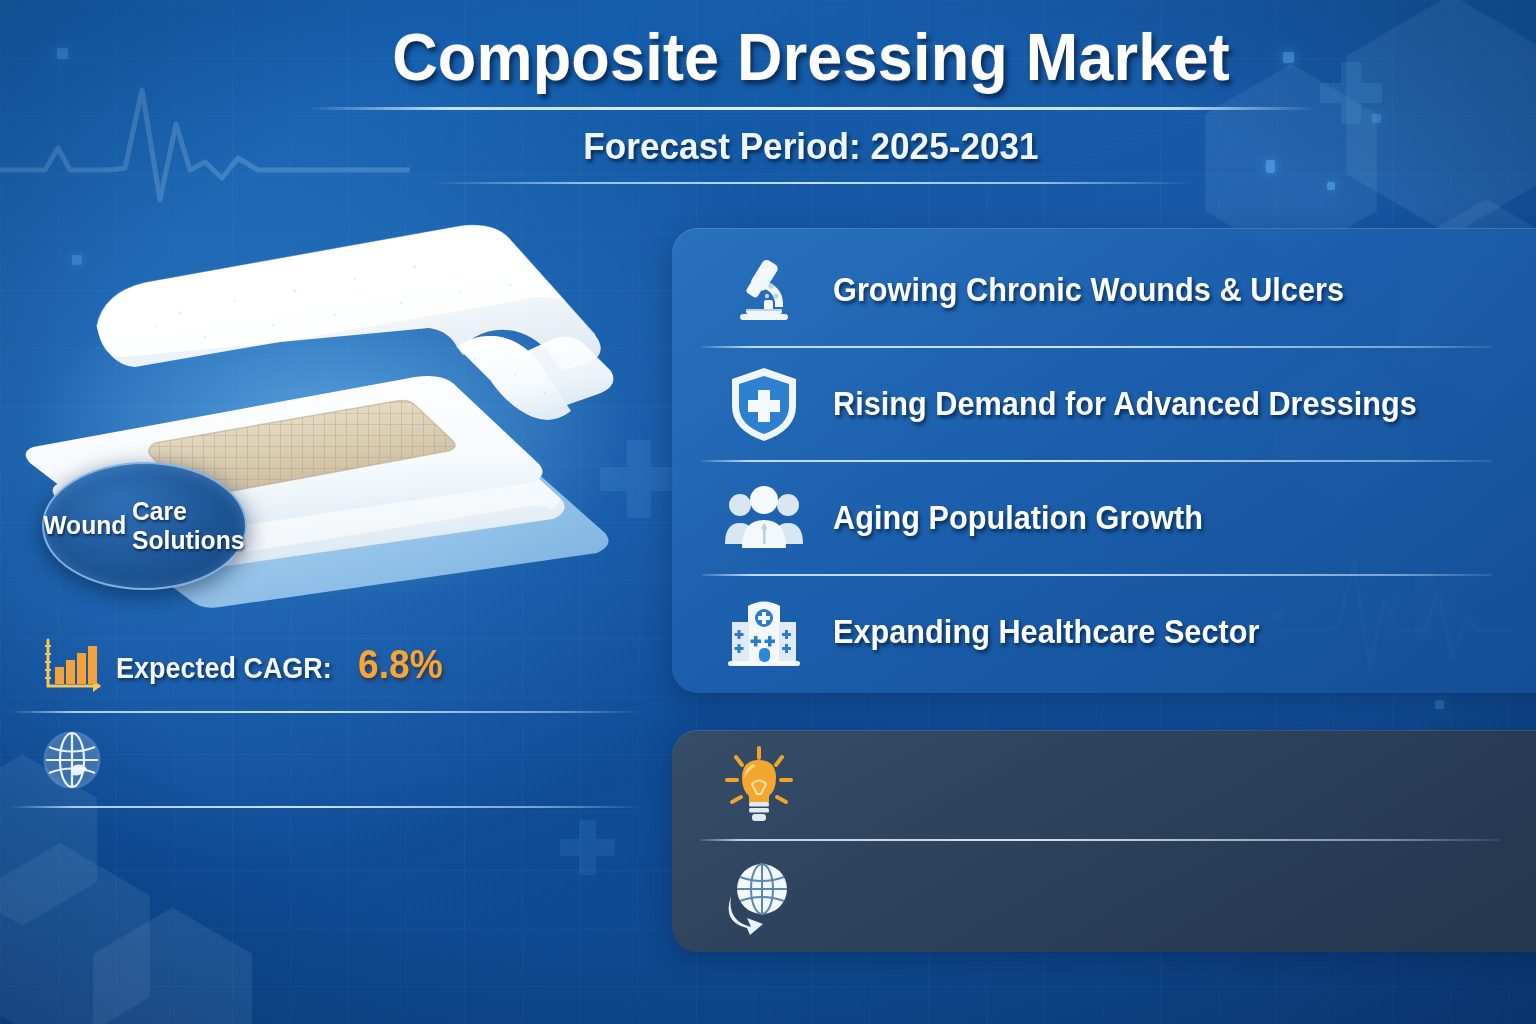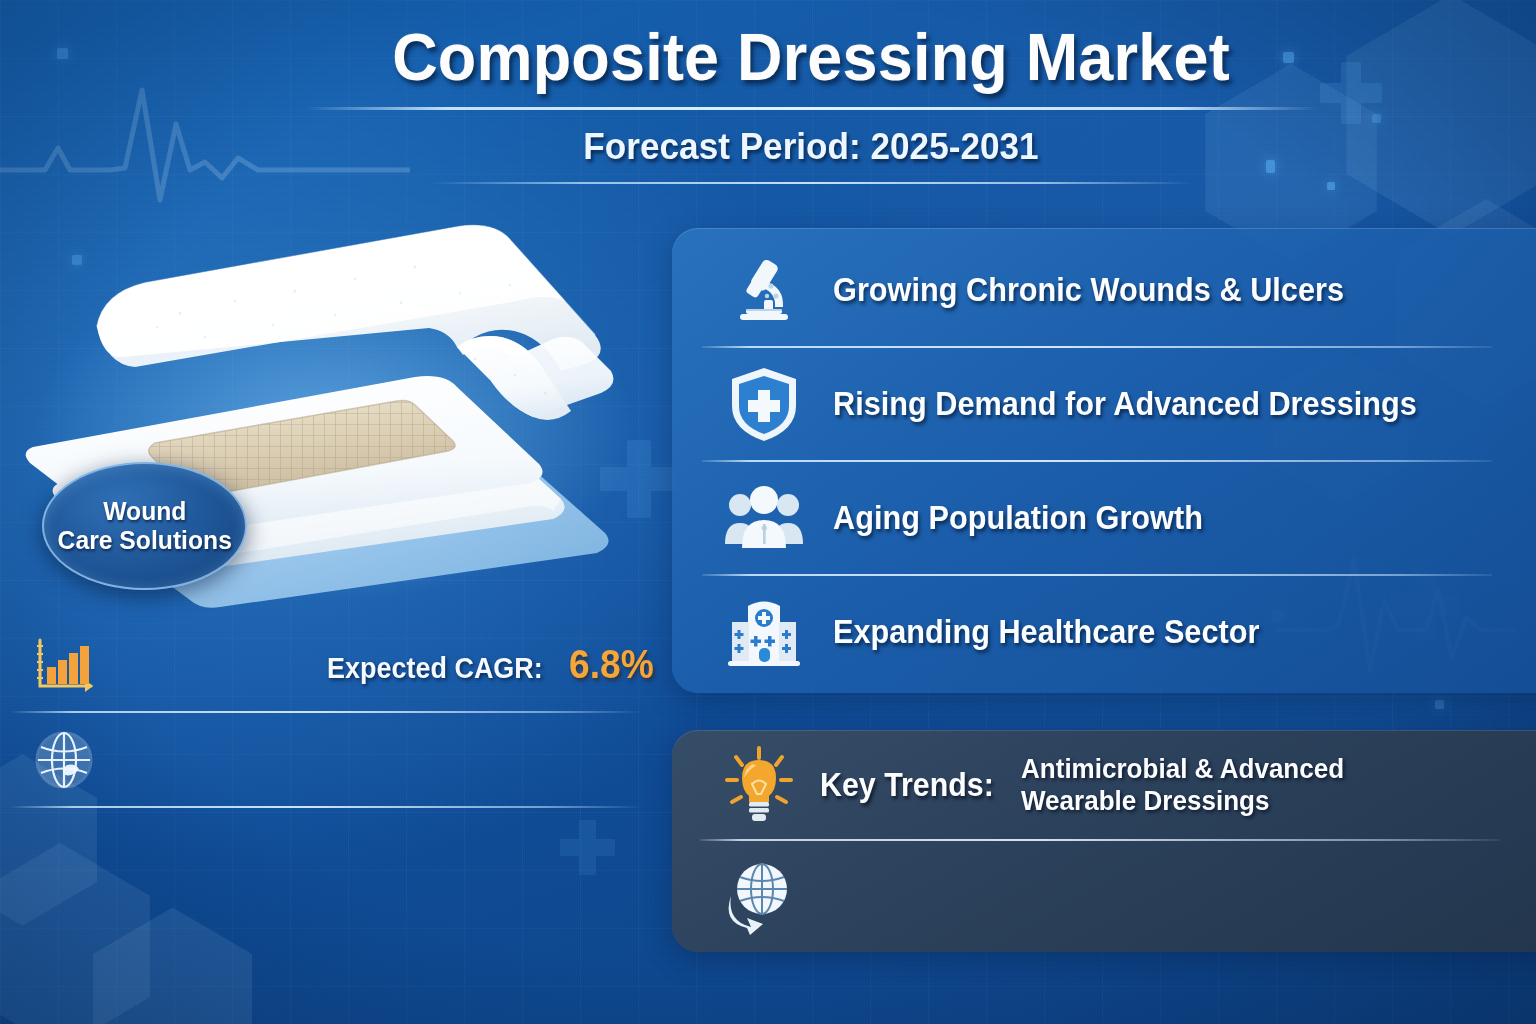--- a/index.html
+++ b/index.html
@@ -74,30 +74,30 @@
   }
 
   
   #product{ position:absolute; left:5px; top:215px; width:645px; height:405px; z-index:4; }
   #badge{
     position:absolute; left:42px; top:462px; width:205px; height:128px; z-index:7;
     border-radius:50%;
     background:radial-gradient(ellipse at 38% 30%, #2f6fb5 0%, #1e5596 55%, #174680 100%);
     border:2px solid rgba(168,214,255,.72);
     box-shadow:0 6px 22px rgba(3,26,60,.55), inset 0 2px 14px rgba(160,210,255,.25);
-    display:flex; flex-direction:column; align-items:center; justify-content:center;
+    display:flex; align-items:center; justify-content:center;
   }
   .badge-l{
     color:#fff; font-weight:bold; font-size:26px; line-height:1.13;
     transform:scaleX(.95); text-shadow:1px 2px 3px rgba(0,18,45,.7);
   }
 
   
   #stats{ position:absolute; left:0; top:618px; width:660px; z-index:6; }
-  .stat{ display:flex; align-items:center; height:93px; padding-left:24px;justify-content:space-between; }
+  .stat{ display:flex; align-items:center; height:93px; padding-left:32px; }
   .stat-ico{ width:80px; flex:0 0 80px; display:flex; align-items:center; justify-content:center; }
   .stat-text{ display:flex; align-items:baseline; gap:10px; padding-left:4px; }
   .stat-lbl{
     font-size:29px; font-weight:bold; color:#f4faff; transform:scaleX(.93); transform-origin:left;
     text-shadow:2px 2px 4px rgba(1,22,52,.7); white-space:nowrap;
   }
   .stat-val{
     font-size:36px; font-weight:bold; color:#ffffff; transform:scaleX(.93); transform-origin:left;
     text-shadow:2px 3px 4px rgba(1,22,52,.75); white-space:nowrap;
   }
@@ -462,25 +462,20 @@
         <path d="M40 16 q17 0 17 18 q0 12 -7 18 v6 h-20 v-6 q-7 -6 -7 -18 q0 -18 17 -18 Z" fill="#f4a72f"></path>
         <path d="M34 20 q-8 4 -9 14 q6 -10 12 -12 Z" fill="#ffd88a" opacity=".9"></path>
         <path d="M33 40 q7 -7 14 0 l-5 10 h-4 Z" fill="none" stroke="#fde1a8" stroke-width="2"></path>
         <g fill="#e3ebf2">
           <rect x="30" y="58" width="20" height="4.5" rx="1.5"></rect>
           <rect x="30" y="64" width="20" height="4.5" rx="1.5"></rect>
           <rect x="33" y="70" width="14" height="7" rx="3"></rect>
         </g>
       </svg>
     </div>
-    <div class="irow-body">
-      <span class="irow-lbl">Key Trends:</span>
-      <span class="irow-val">Antimicrobial &amp; Advanced
-Wearable Dressings</span>
-    </div>
   </div>
   <div class="irow-div"></div>
 
   <div class="irow">
     <div class="irow-ico">
       <svg width="82" height="80" viewBox="0 0 82 80">
         <circle cx="44" cy="33" r="25" fill="#f1f7fc"></circle>
         <g stroke="#5b86ad" stroke-width="2" fill="none">
           <ellipse cx="44" cy="33" rx="11" ry="25"></ellipse>
           <line x1="19" y1="33" x2="69" y2="33"></line>

